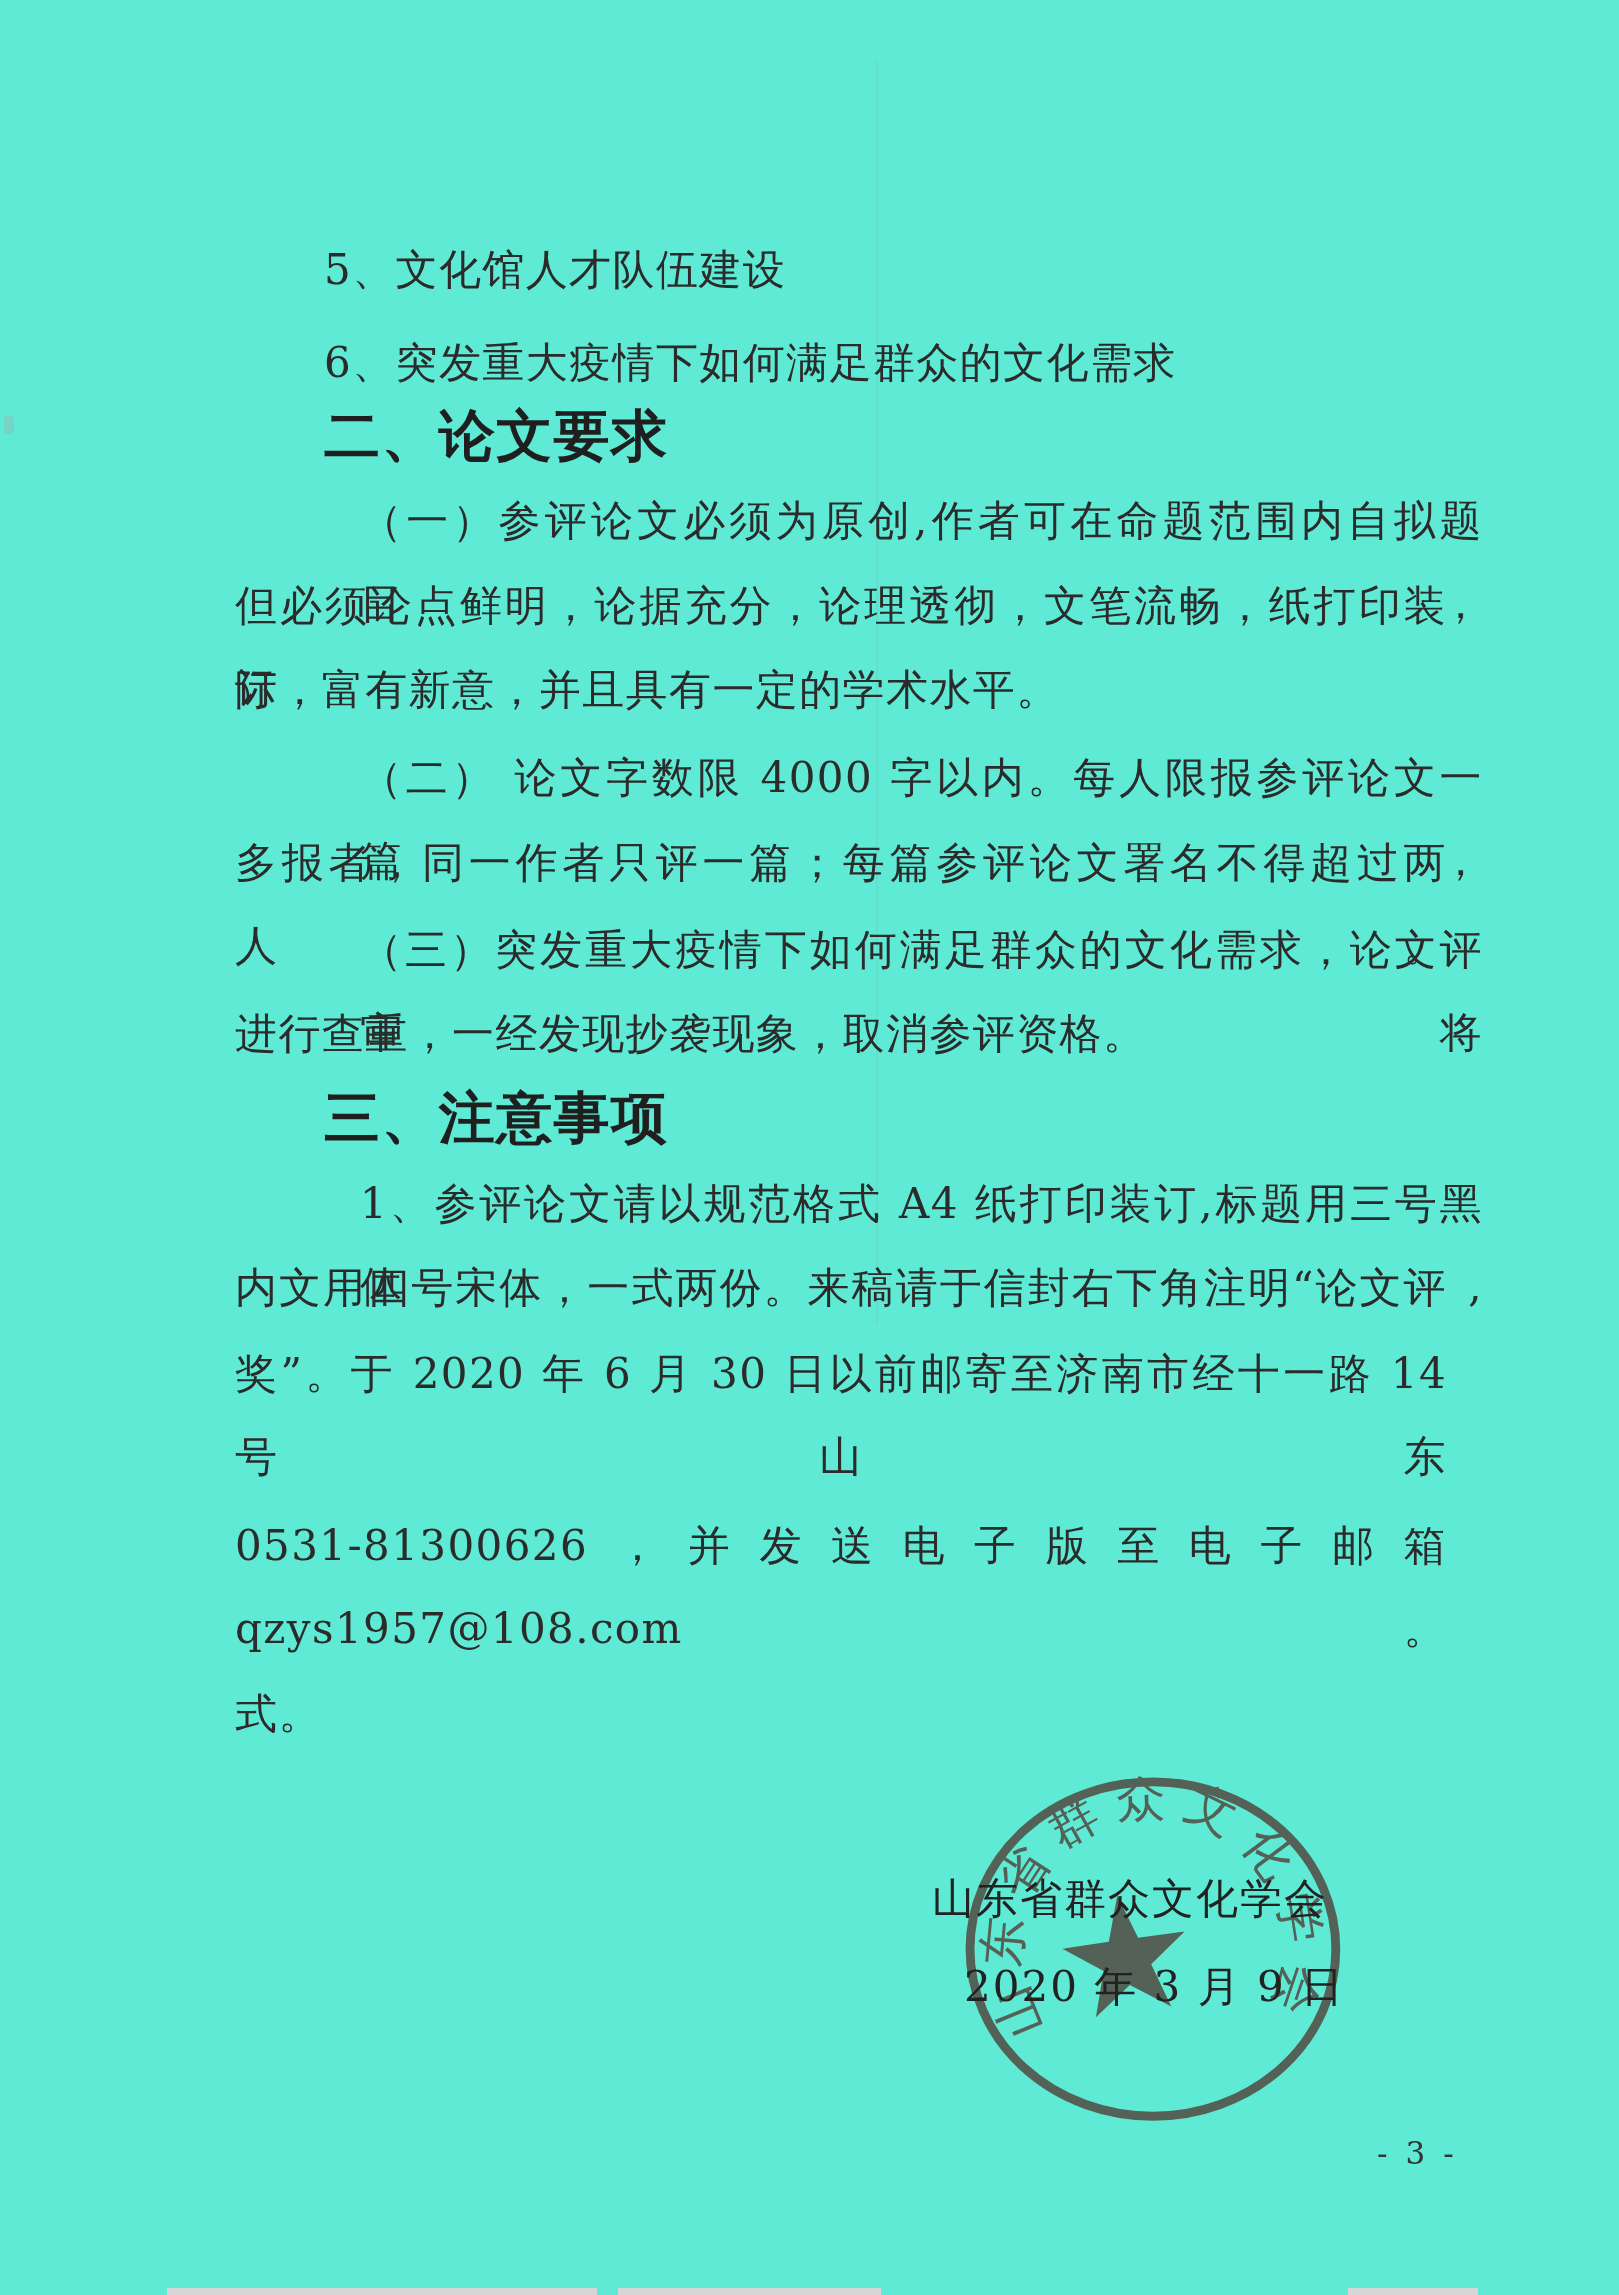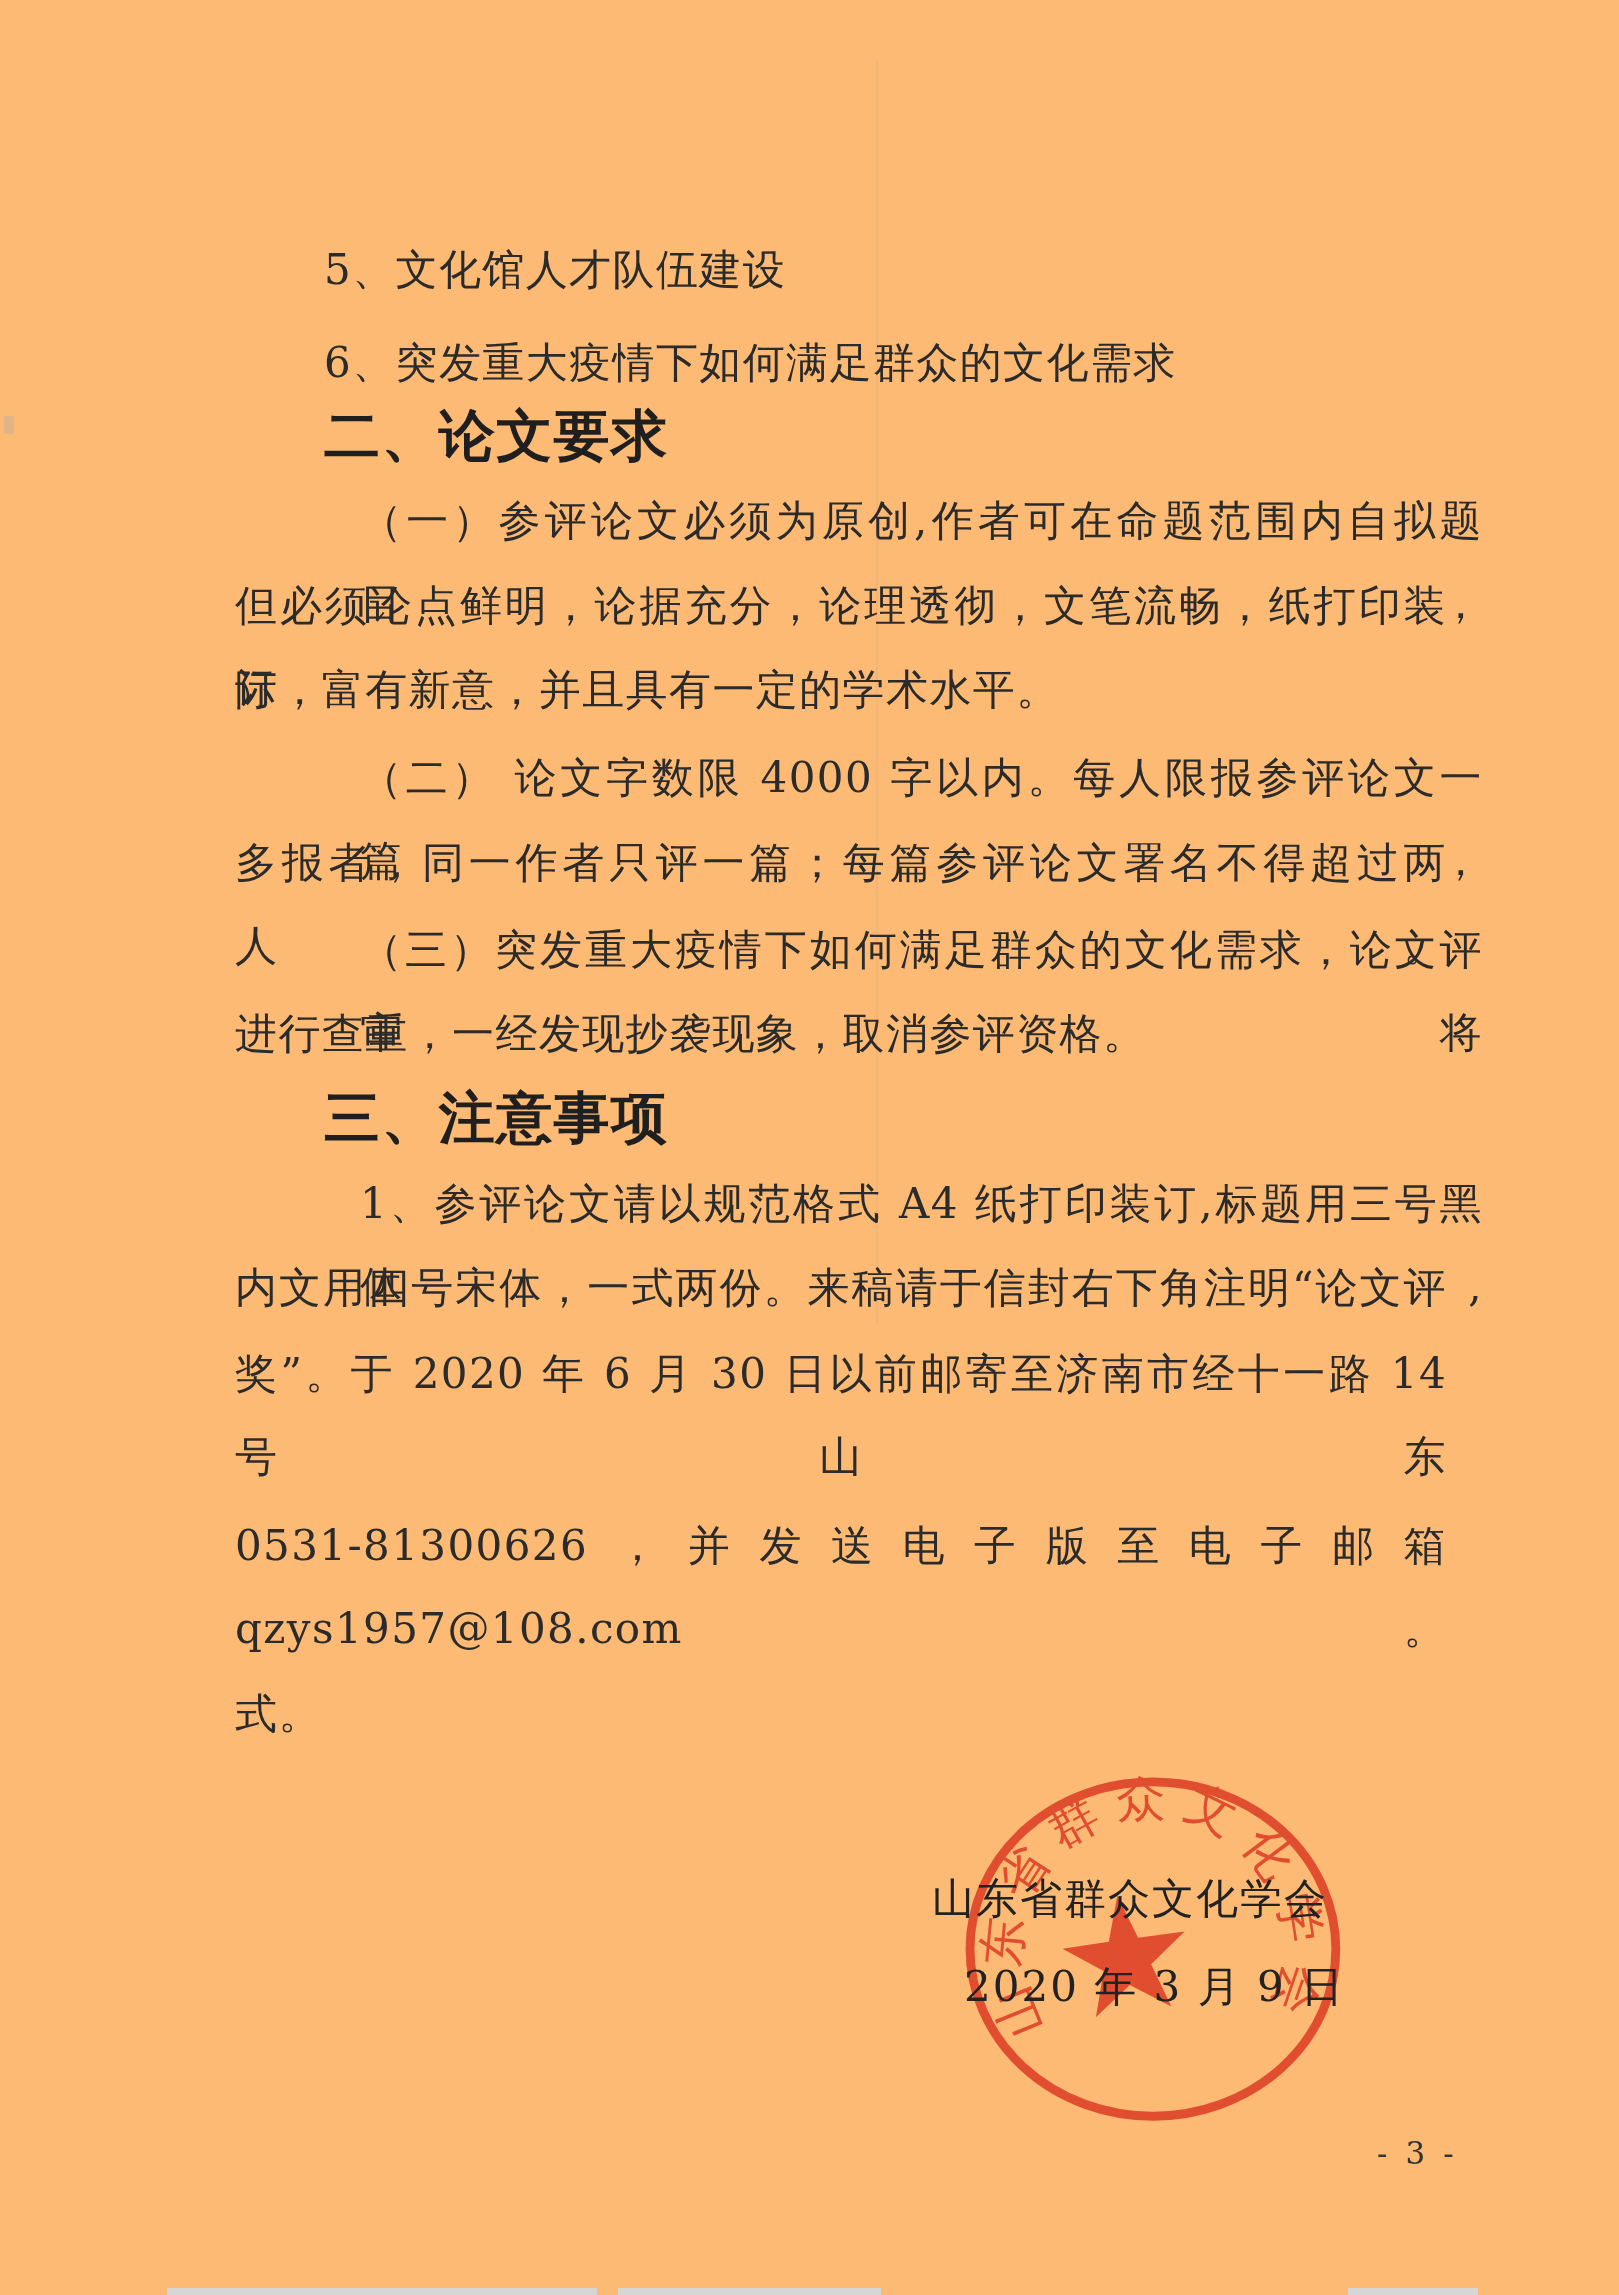--- a/index.html
+++ b/index.html
@@ -1,19 +1,19 @@
 <!DOCTYPE html>
 <html style="font-size:11px"><head>
 <meta charset="utf-8">
 <style>
   html,body{margin:0;padding:0;background:#ffffff;}
   .page{
     position:relative;
     width:1620px;height:2295px;
-    background:#fdba74;
+    background:#5eead4;
     overflow:hidden;
     font-family:"DejaVu Serif", serif;
     color:#2b2b2b;
   }
   .line{
     position:absolute;
     font-size:42px;
     line-height:83px;
     height:83px;
     white-space:nowrap;

